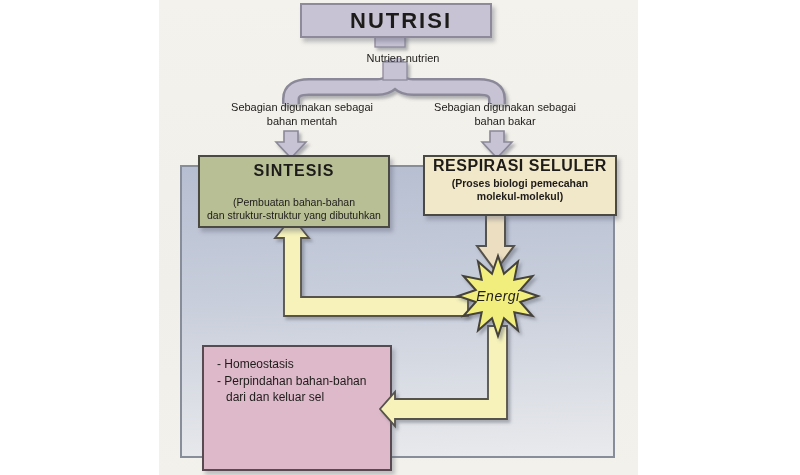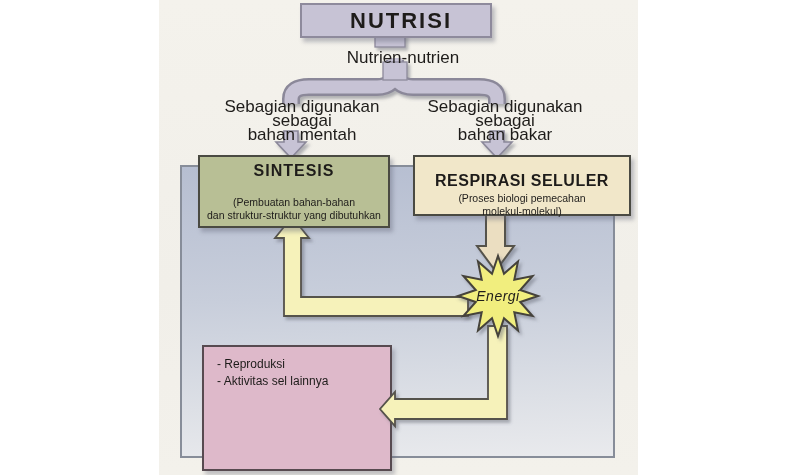--- a/index.html
+++ b/index.html
@@ -41,58 +41,58 @@
     padding-left:10px;
   }
   .sintesis{
     left:198px;top:155px;width:192px;height:73px;
     background:#b8bf95;border:2px solid #4a4a42;
     padding-top:5px;z-index:4;
   }
   .sintesis .box-title{font-size:16px;letter-spacing:1px;}
   .sintesis .box-sub{font-size:10.5px;line-height:13px;margin-top:16px;}
   .respirasi{
-    left:413px;top:155px;width:218px;height:61px;
+    left:423px;top:155px;width:194px;height:61px;
     background:#f1e7c9;border:2px solid #4a4a42;
-    padding-top:15px;z-index:4;
+    padding-top:0;z-index:4;
   }
   .respirasi .box-title{font-size:16px;letter-spacing:0.5px;}
-  .respirasi .box-sub{font-size:10.5px;line-height:13px;margin-top:2px;}
+  .respirasi .box-sub{font-size:10.5px;line-height:13px;margin-top:2px;font-weight:bold;}
 
   .functions{
     position:absolute;left:202px;top:345px;width:190px;height:126px;
     background:#deb9ca;border:2px solid #574a50;box-sizing:border-box;
     padding:9px 6px 0 13px;z-index:2;
     box-shadow:3px 4px 4px rgba(95,98,115,0.35);
   }
   .functions .li{
     font-size:12px;line-height:16.5px;
     padding-left:9px;text-indent:-9px;text-align:left;
   }
 
   .flabel{
     position:absolute;text-align:center;white-space:pre-line;
-    font-size:17px;line-height:14px;z-index:4;
+    font-size:11px;line-height:14px;z-index:4;
   }
   .lbl-nutrien{left:323px;top:51px;width:160px;}
   .lbl-branch-left{left:222px;top:100px;width:160px;}
   .lbl-branch-right{left:425px;top:100px;width:160px;}
   .lbl-energi{left:458px;top:289px;width:80px;font-size:14px;z-index:4;letter-spacing:0.5px;font-style:italic;}
 </style>
 </head>
 <body>
 
 <div id="stage">
 
   <div class="page"></div>
   <div class="panel"></div>
 
   <div class="functions">
-    <div class="li">- Reproduksi</div>
-    <div class="li">- Aktivitas sel lainnya</div>
+    <div class="li">- Homeostasis</div>
+    <div class="li">- Perpindahan bahan-bahan dari dan keluar sel</div>
   </div>
 
   <svg class="arrows" width="800" height="475" viewBox="0 0 800 475">
     <defs>
       <filter id="ds" x="-20%" y="-20%" width="150%" height="150%">
         <feDropShadow dx="2.5" dy="3" stdDeviation="1.4" flood-color="#5d6070" flood-opacity="0.45"></feDropShadow>
       </filter>
     </defs>
 
     <g filter="url(#ds)">

